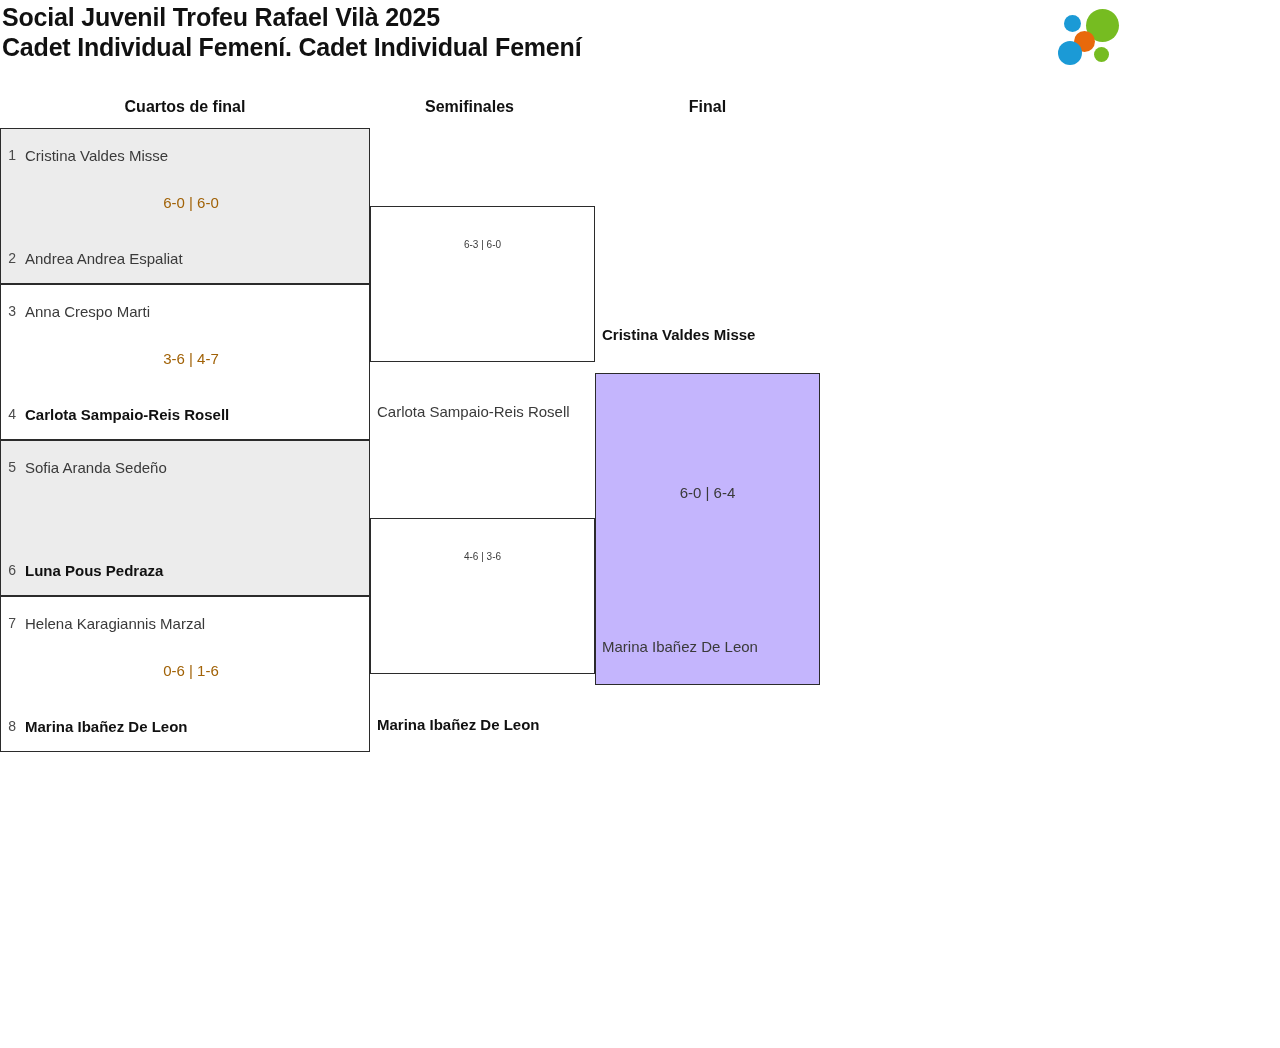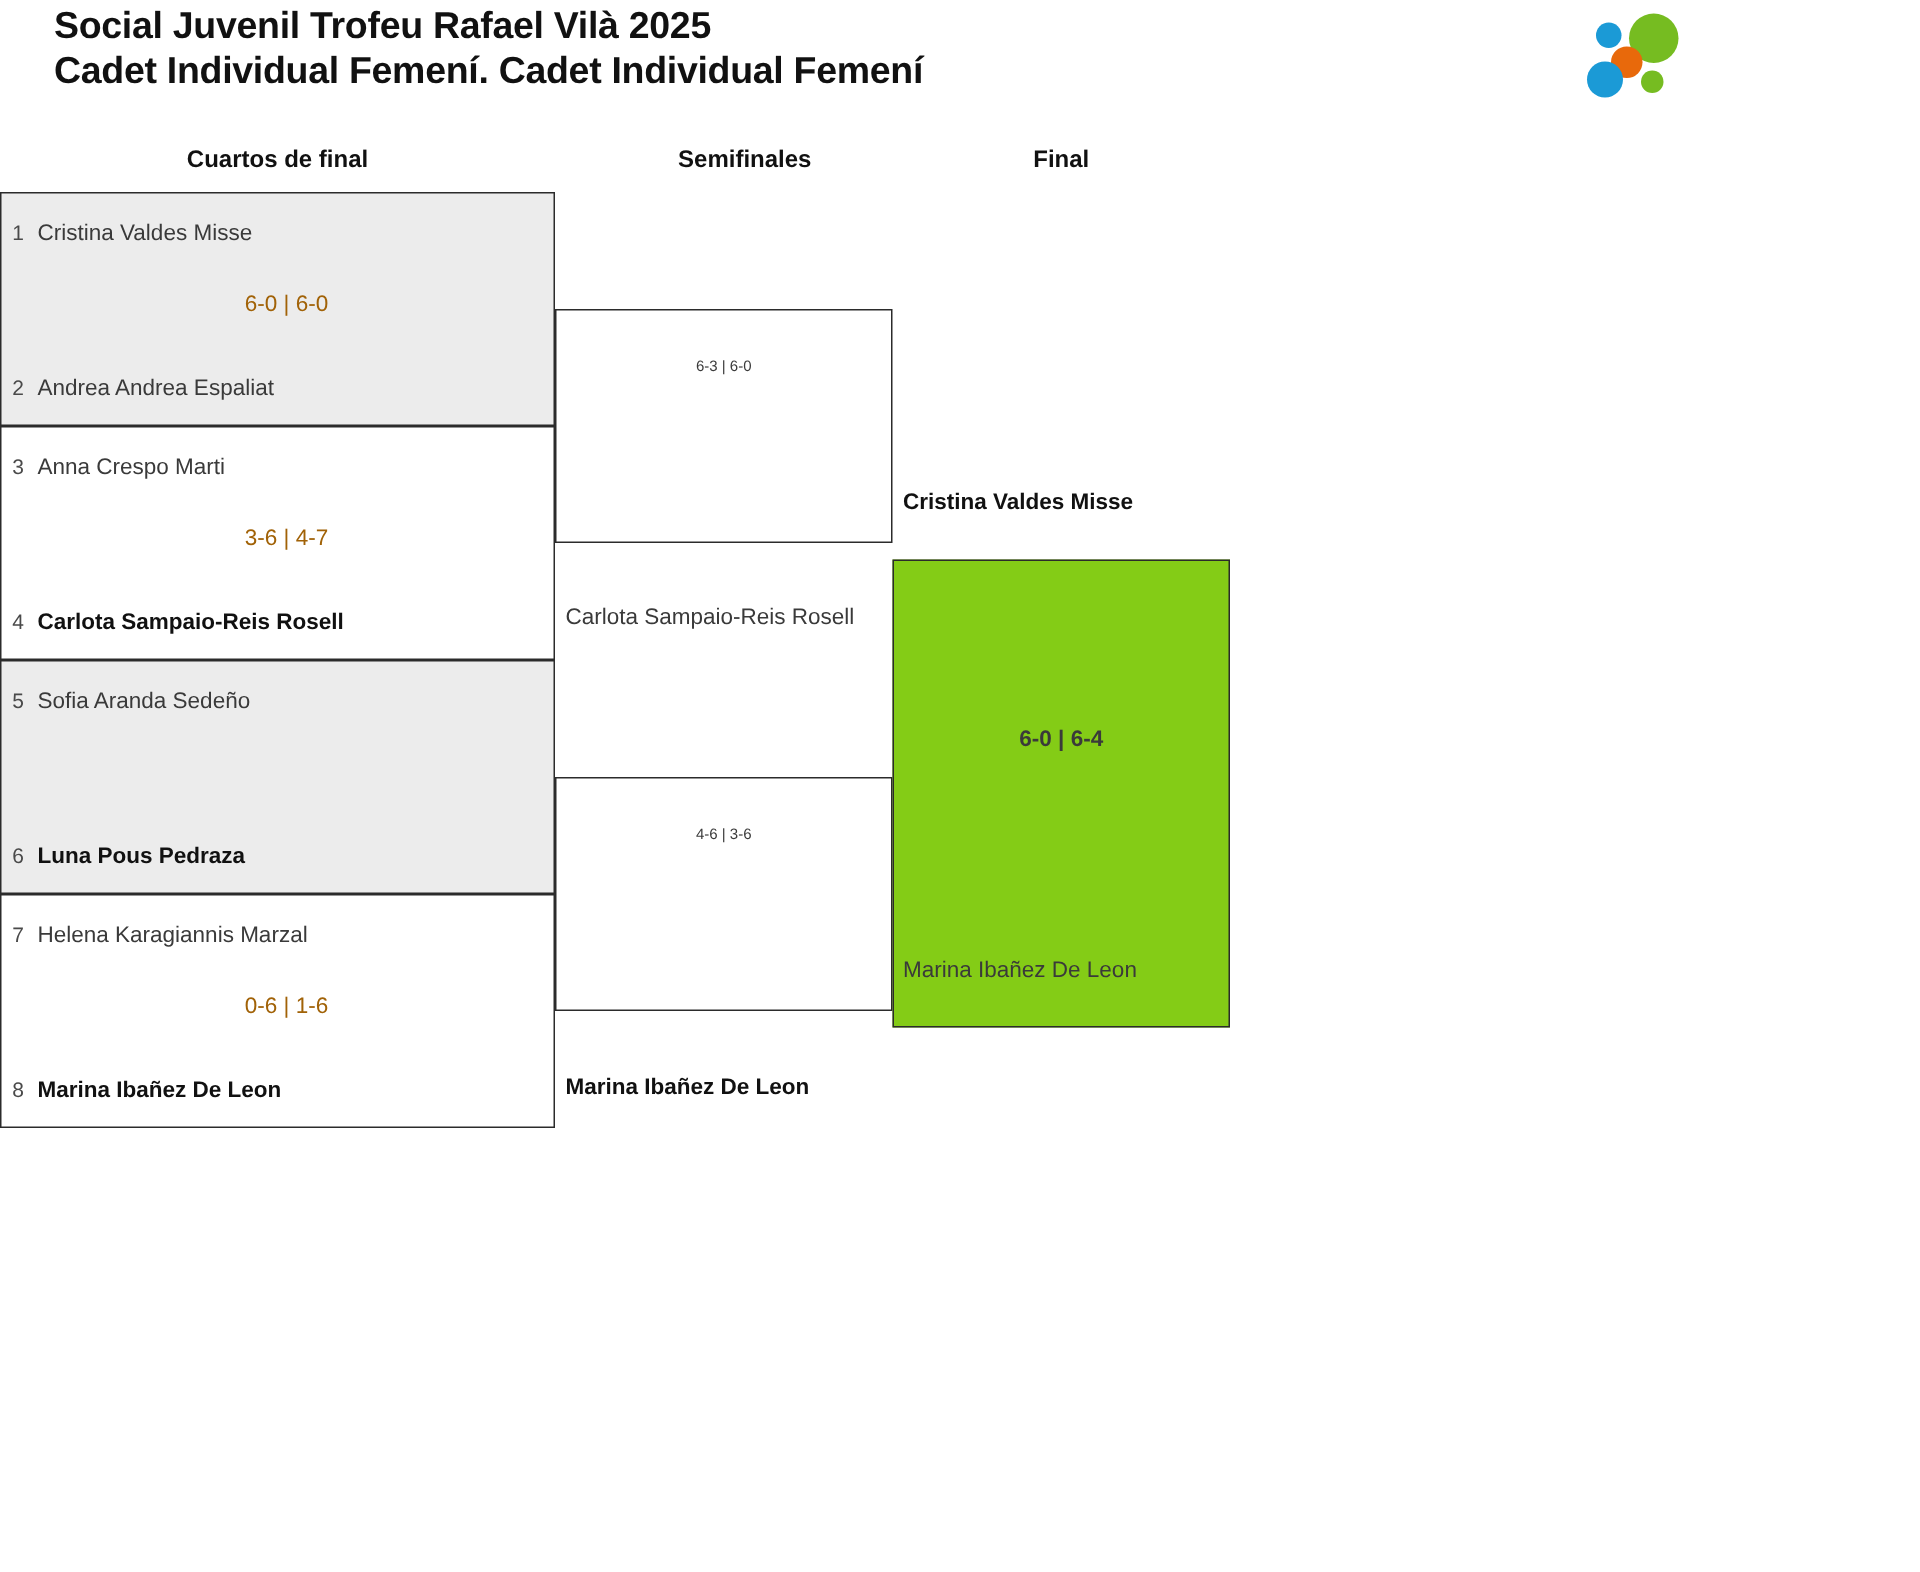--- a/index.html
+++ b/index.html
@@ -13,22 +13,22 @@
   }
 
   
   #header {
     position: relative;
     width: 1280px;
     height: 90px;
   }
   #title-block {
     position: absolute;
-    left: 16px; top: 0;
-    padding: 2px 0 0 20px;
+    left: 0; top: 0;
+    padding: 2px 0 0 2px;
   }
   .title-line {
     font-size: 25px;
     font-weight: bold;
     line-height: 30px;
     letter-spacing: -0.2px;
     white-space: nowrap;
     color: #111111;
   }
 
@@ -68,21 +68,21 @@
 
   .round-header {
     position: absolute;
     font-size: 16px;
     font-weight: bold;
     color: #111111;
     text-align: center;
     white-space: nowrap;
   }
   #hdr-qf { left: 0px;   top: 8px;  width: 370px; }
-  #hdr-sf { left: 384px; top: 8px;  width: 225px; }
+  #hdr-sf { left: 357px; top: 8px;  width: 225px; }
   #hdr-f  { left: 595px; top: 8px;  width: 225px; }
 
   
   .qf-box {
     position: absolute;
     left: 0;
     width: 370px;
     height: 156px;
     border: 1px solid #2b2b2b;
     background: #ffffff;
@@ -160,22 +160,21 @@
   #sf2-bottom { left: 377px; top: 626px; }
 
   
   #final-box {
     position: absolute;
     left: 595px;
     top: 283px;
     width: 225px;
     height: 312px;
     border: 1px solid #2b2b2b;
-    background: #84cc16;
-    font-weight: bold;
+    background: #c4b5fd;
   }
   #final-score {
     position: absolute;
     left: 0; right: 0;
     top: 110px;
     text-align: center;
     font-size: 15px;
     color: #3a3a3a;
   }
   #f-top    { left: 602px; top: 236px; }

